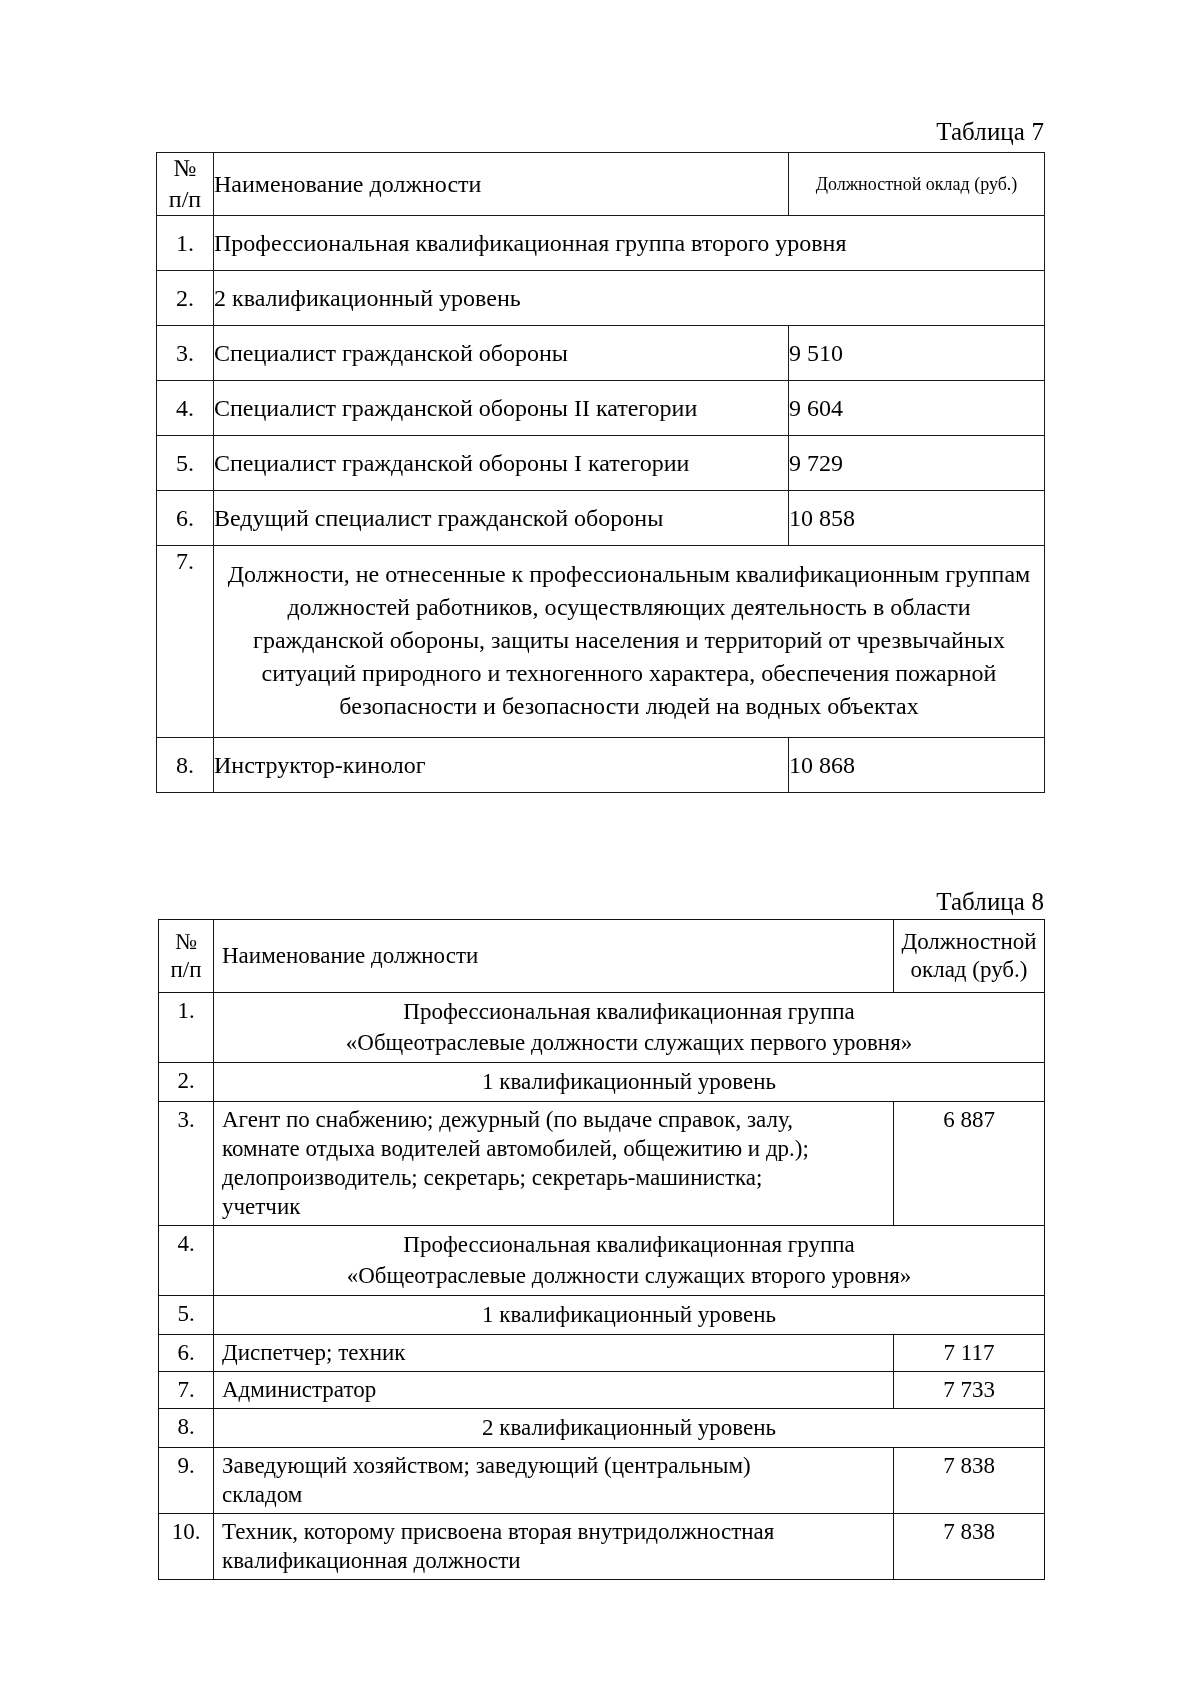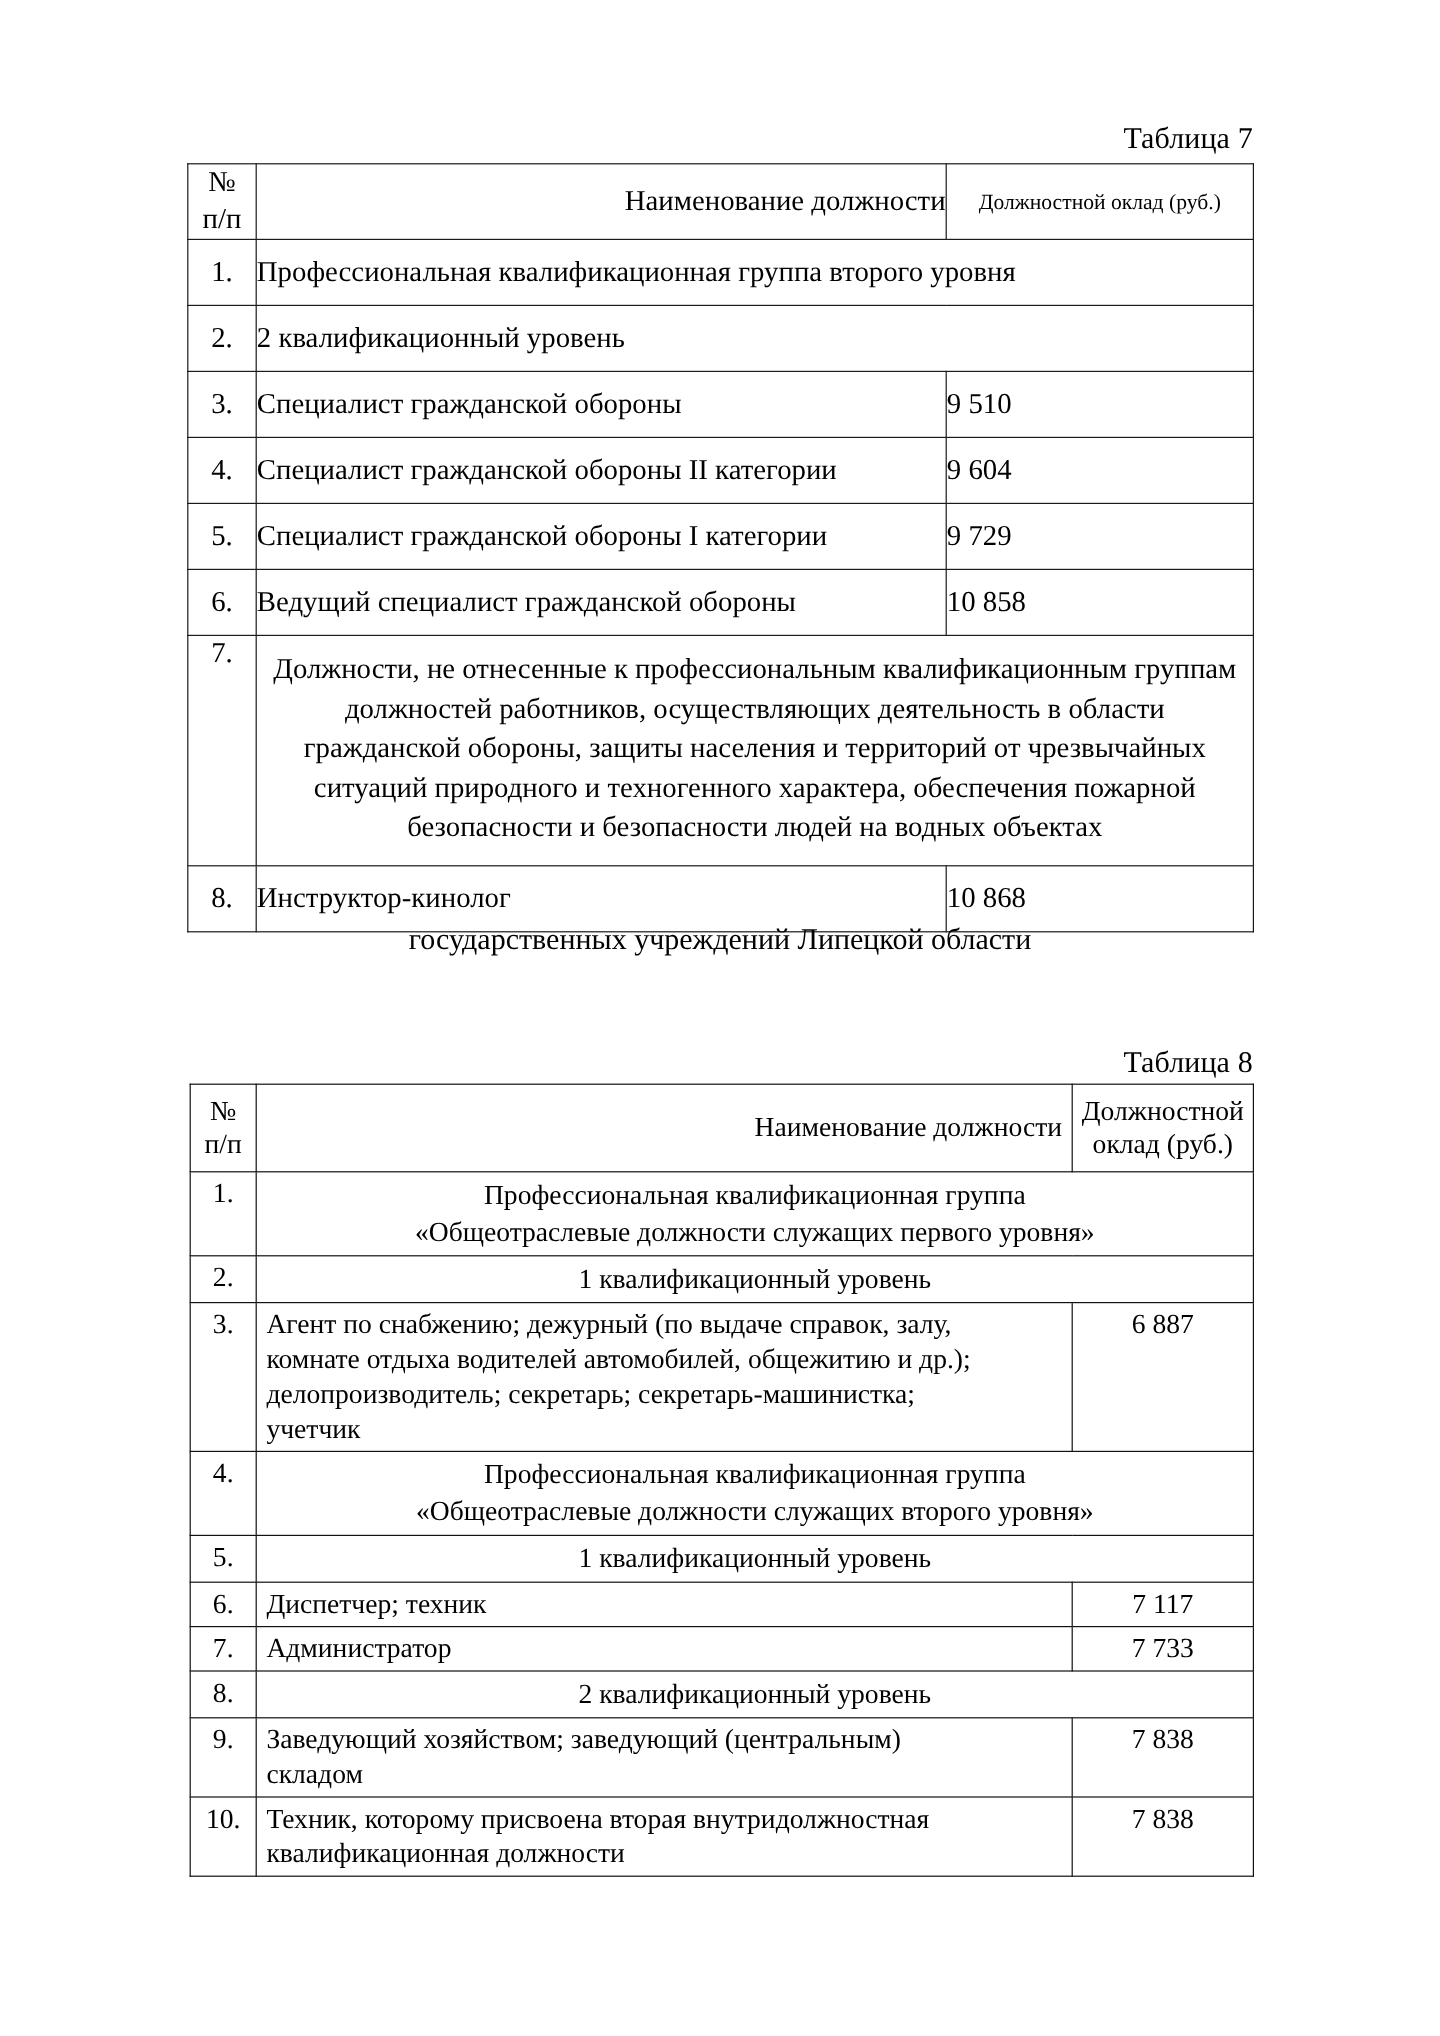--- a/index.html
+++ b/index.html
@@ -12,21 +12,21 @@
     height: 1697px;
     font-family: "Liberation Serif", "DejaVu Serif", serif;
     color: #000000;
     position: relative;
     overflow: hidden;
   }
 
   .page {
     position: absolute;
     left: 0;
-    top: 0;
+    top: 16px;
     width: 1200px;
     height: 1339px;
     box-sizing: border-box;
     padding: 0;
   }
 
   
   .doc-table {
     border-collapse: collapse;
     table-layout: fixed;
@@ -76,21 +76,21 @@
   .cell.left { text-align: left; }
   .t7 td.vmid { vertical-align: middle; }
 
   .hdr-num {
     text-align: center;
     line-height: 31px;
     font-size: 24px;
     padding: 14px 2px;
   }
   .hdr-name {
-    text-align: right;
+    text-align: left;
     font-size: 24px;
     padding: 14px 10px;
   }
   .hdr-sal {
     text-align: center;
     font-size: 18px;
     line-height: 31px;
     padding: 14px 8px;
   }
 
@@ -232,21 +232,20 @@
         <tr>
           <td class="cell num vmid">8.</td>
           <td class="cell left tall-cell">Инструктор-кинолог</td>
           <td class="cell ctr tall-cell">10 868</td>
         </tr>
       </tbody>
     </table>
   </div>
 
   <div class="mid-heading">
-    <div>государственных учреждений Липецкой области</div>
   </div>
 
   <div class="t8-caption caption-right">Таблица 8</div>
 
   <div class="t8-wrap">
     <table class="doc-table t8">
       <colgroup>
         <col class="c-num">
           <col class="c-name">
           <col class="c-sal">

